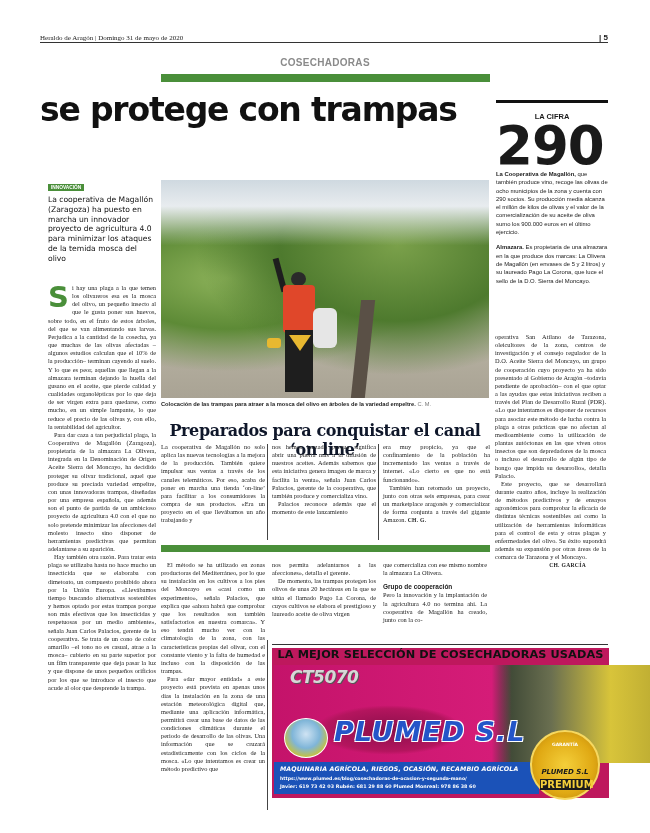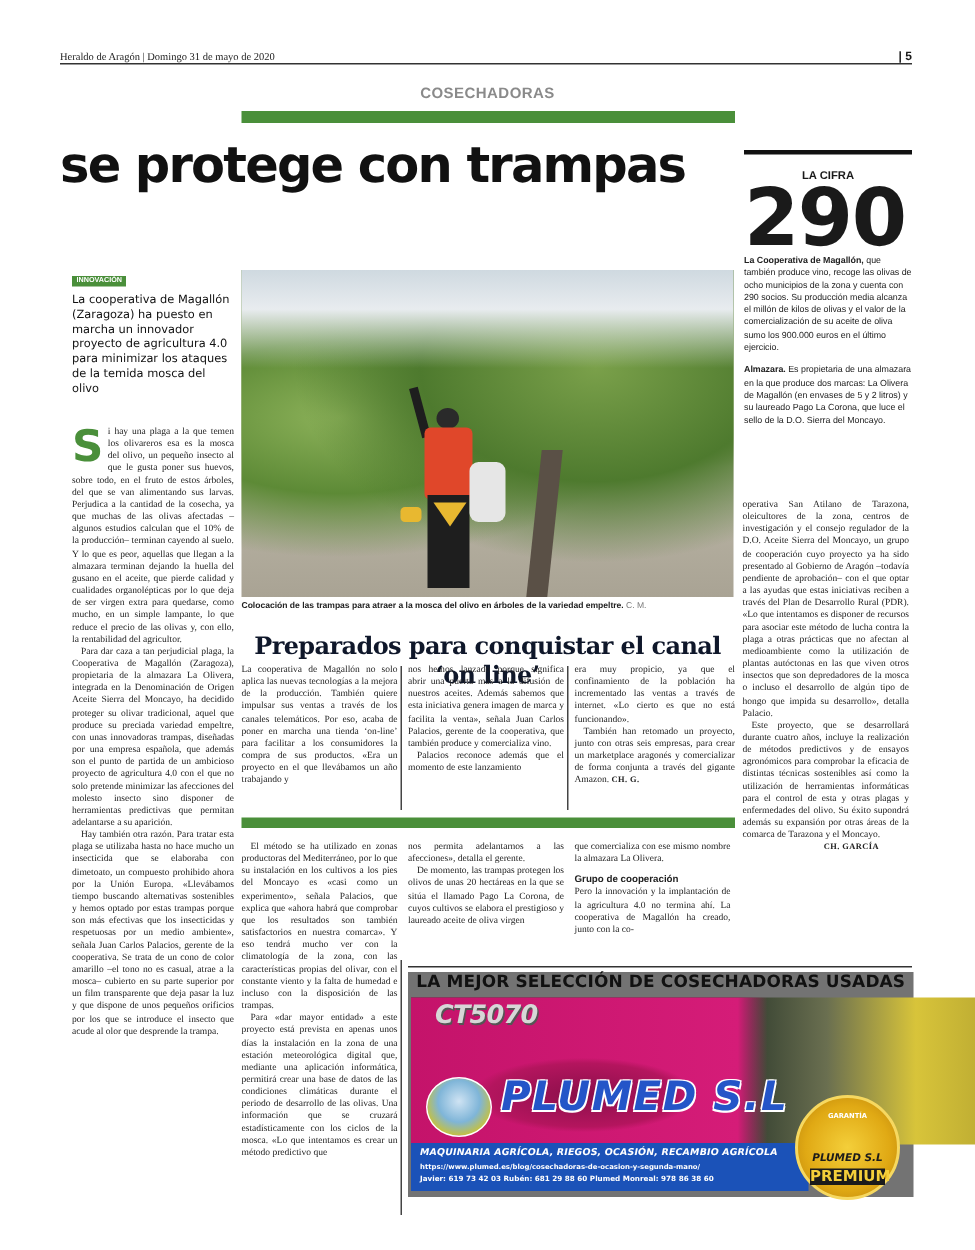--- a/index.html
+++ b/index.html
@@ -44,21 +44,21 @@
   .vrule { width:0; border-left:1px solid #444; }
   .greenbar2 { left:161px; top:545px; width:329px; height:7px; background:#4a8f3a; }
   .lc2 { left:161px; top:561px; width:104px; }
   .lc3 { left:272px; top:561px; width:104px; }
   .lc4 { left:383px; top:561px; width:104px; }
   .rc { left:495px; top:333px; width:111px; }
   .grp-title { font-family:"Liberation Sans", sans-serif; font-weight:bold; font-size:6.5px; margin-top:6px; }
   .sig { font-family:"Liberation Serif", serif; font-weight:bold; font-size:5.6px; letter-spacing:0.3px; }
   .sig-right { text-align:right; padding-right:20px; }
   .ad-rule { left:272px; top:644px; width:336px; border-top:1px solid #333; }
-  .ad { left:272px; top:648px; width:337px; height:150px; background:#737373; }
+  .ad { left:272px; top:648px; width:337px; height:150px; background:#be185d; }
   .ad-title { position:absolute; left:0; top:0; width:100%; text-align:center; font-family:"DejaVu Sans", sans-serif; font-weight:bold; font-size:11.3px; color:#111; letter-spacing:0.1px; }
   .ad-img { position:absolute; left:2px; top:17px; width:396px; height:98px; background:
       linear-gradient(90deg, #c4136a 0%, #d51c78 55%, rgba(0,0,0,0) 60%),
       linear-gradient(90deg, #2e3a2c 55%, #6a6f50 70%, #d8c43a 85%, #b5a530 100%);
       overflow:hidden; }
   .ad-model { position:absolute; left:16px; top:2px; font-family:"DejaVu Sans", sans-serif; font-style:italic; font-weight:bold; font-size:17px; color:#d7d7d7; letter-spacing:-0.5px; text-shadow:1px 1px 0 #555; }
   .ad-wheel { position:absolute; left:40px; top:40px; width:150px; height:50px; background:radial-gradient(ellipse at 50% 50%, #8a0f4a 0%, #b4155e 60%, rgba(0,0,0,0) 70%); }
   .ad-brand { position:absolute; left:60px; top:51px; font-family:"DejaVu Sans", sans-serif; font-style:italic; font-weight:bold; font-size:27px; color:#2455c8; letter-spacing:1px; text-shadow:1px 1px 0 #fff, -1px -1px 0 #fff, 1px -1px 0 #fff, -1px 1px 0 #fff; }
   .ad-globe { position:absolute; left:10px; top:53px; width:42px; height:38px; border-radius:50%; background:radial-gradient(circle at 50% 40%, #cfe3f3 0%, #7fb5d8 45%, #c7c13a 75%, #5a8c36 100%); border:1px solid #fff; }
   .ad-band { position:absolute; left:2px; top:114px; width:265px; height:32px; background:#1b52b8; color:#fff; font-family:"DejaVu Sans", sans-serif; font-weight:bold; font-style:italic; }

